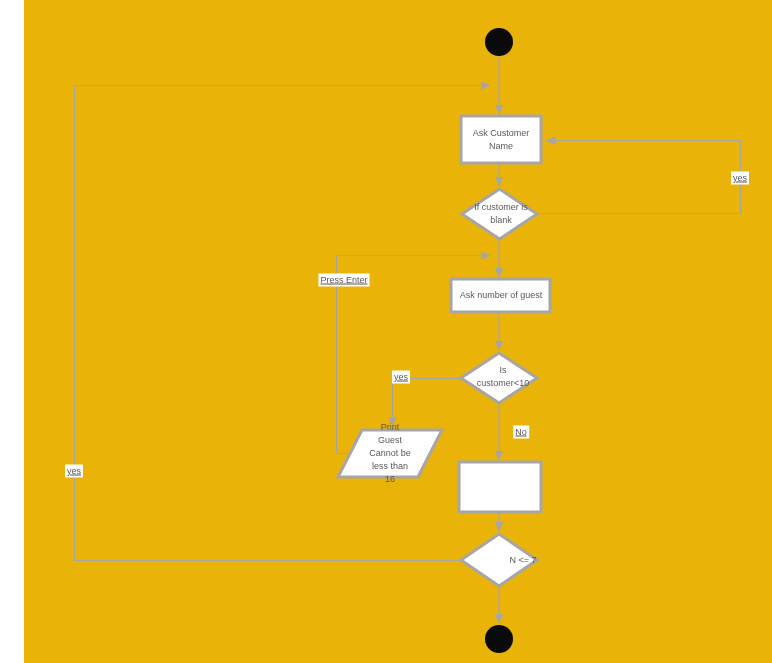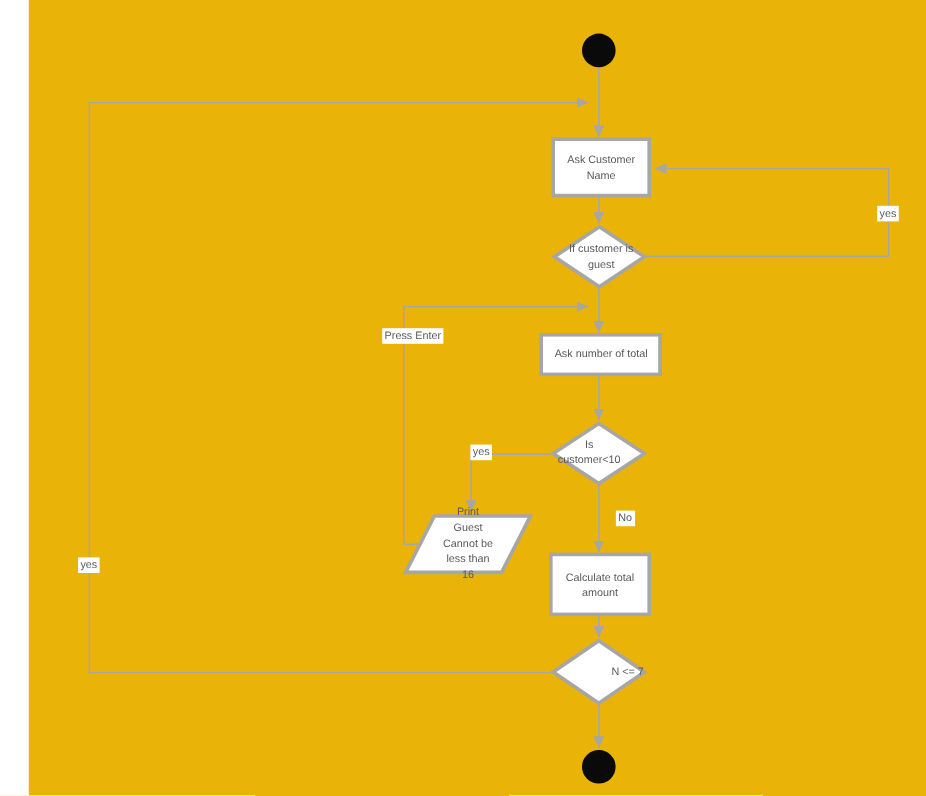--- a/index.html
+++ b/index.html
@@ -41,20 +41,21 @@
     font-size: 9px;
     line-height: 13px;
     color: #595959;
     text-align: center;
     white-space: pre-line;
   }
   .edge-label {
     background: #ffffff;
     white-space: nowrap;
     padding: 0 2px;
+    text-decoration: underline;
   }
 </style>
 </head>
 <body>
 
 <div class="canvas">
 
   <svg width="772" height="663" viewBox="0 0 772 663">
     <defs>
       <marker id="arrow" markerWidth="11" markerHeight="9" refX="9.5" refY="4.5" orient="auto" markerUnits="userSpaceOnUse">
@@ -85,31 +86,29 @@
       <polygon class="shape" points="338,430 418,430 394,477 314,477"></polygon>
       <rect class="shape" x="435" y="462" width="82" height="50"></rect>
       <polygon class="shape" points="475,534 513,560 475,586 437,560"></polygon>
       <circle class="terminal" cx="475" cy="639" r="14"></circle>
     </g>
   </svg>
 
   <div class="node-label" style="left:477px; top:140px; width:90px">Ask Customer
 Name</div>
   <div class="node-label" style="left:477px; top:214px; width:90px">If customer is
-guest</div>
-  <div class="node-label" style="left:477px; top:295px; width:110px">Ask number of total</div>
-  <div class="node-label" style="left:467px; top:377px; width:90px">Is
+blank</div>
+  <div class="node-label" style="left:477px; top:295px; width:110px">Ask number of guest</div>
+  <div class="node-label" style="left:479px; top:377px; width:90px">Is
 customer&lt;10</div>
   <div class="node-label" style="left:366px; top:453px; width:74px">Print
 Guest
 Cannot be
 less than
 16</div>
-  <div class="node-label" style="left:476px; top:488px; width:90px">Calculate total
-amount</div>
   <div class="node-label" style="left:499px; top:560px; width:60px">N &lt;= 7</div>
 
   <div class="edge-label" style="left:716px; top:178px">yes</div>
   <div class="edge-label" style="left:320px; top:280px">Press Enter</div>
   <div class="edge-label" style="left:377px; top:377px">yes</div>
   <div class="edge-label" style="left:497px; top:432px">No</div>
   <div class="edge-label" style="left:50px; top:471px">yes</div>
 
 </div>
 

